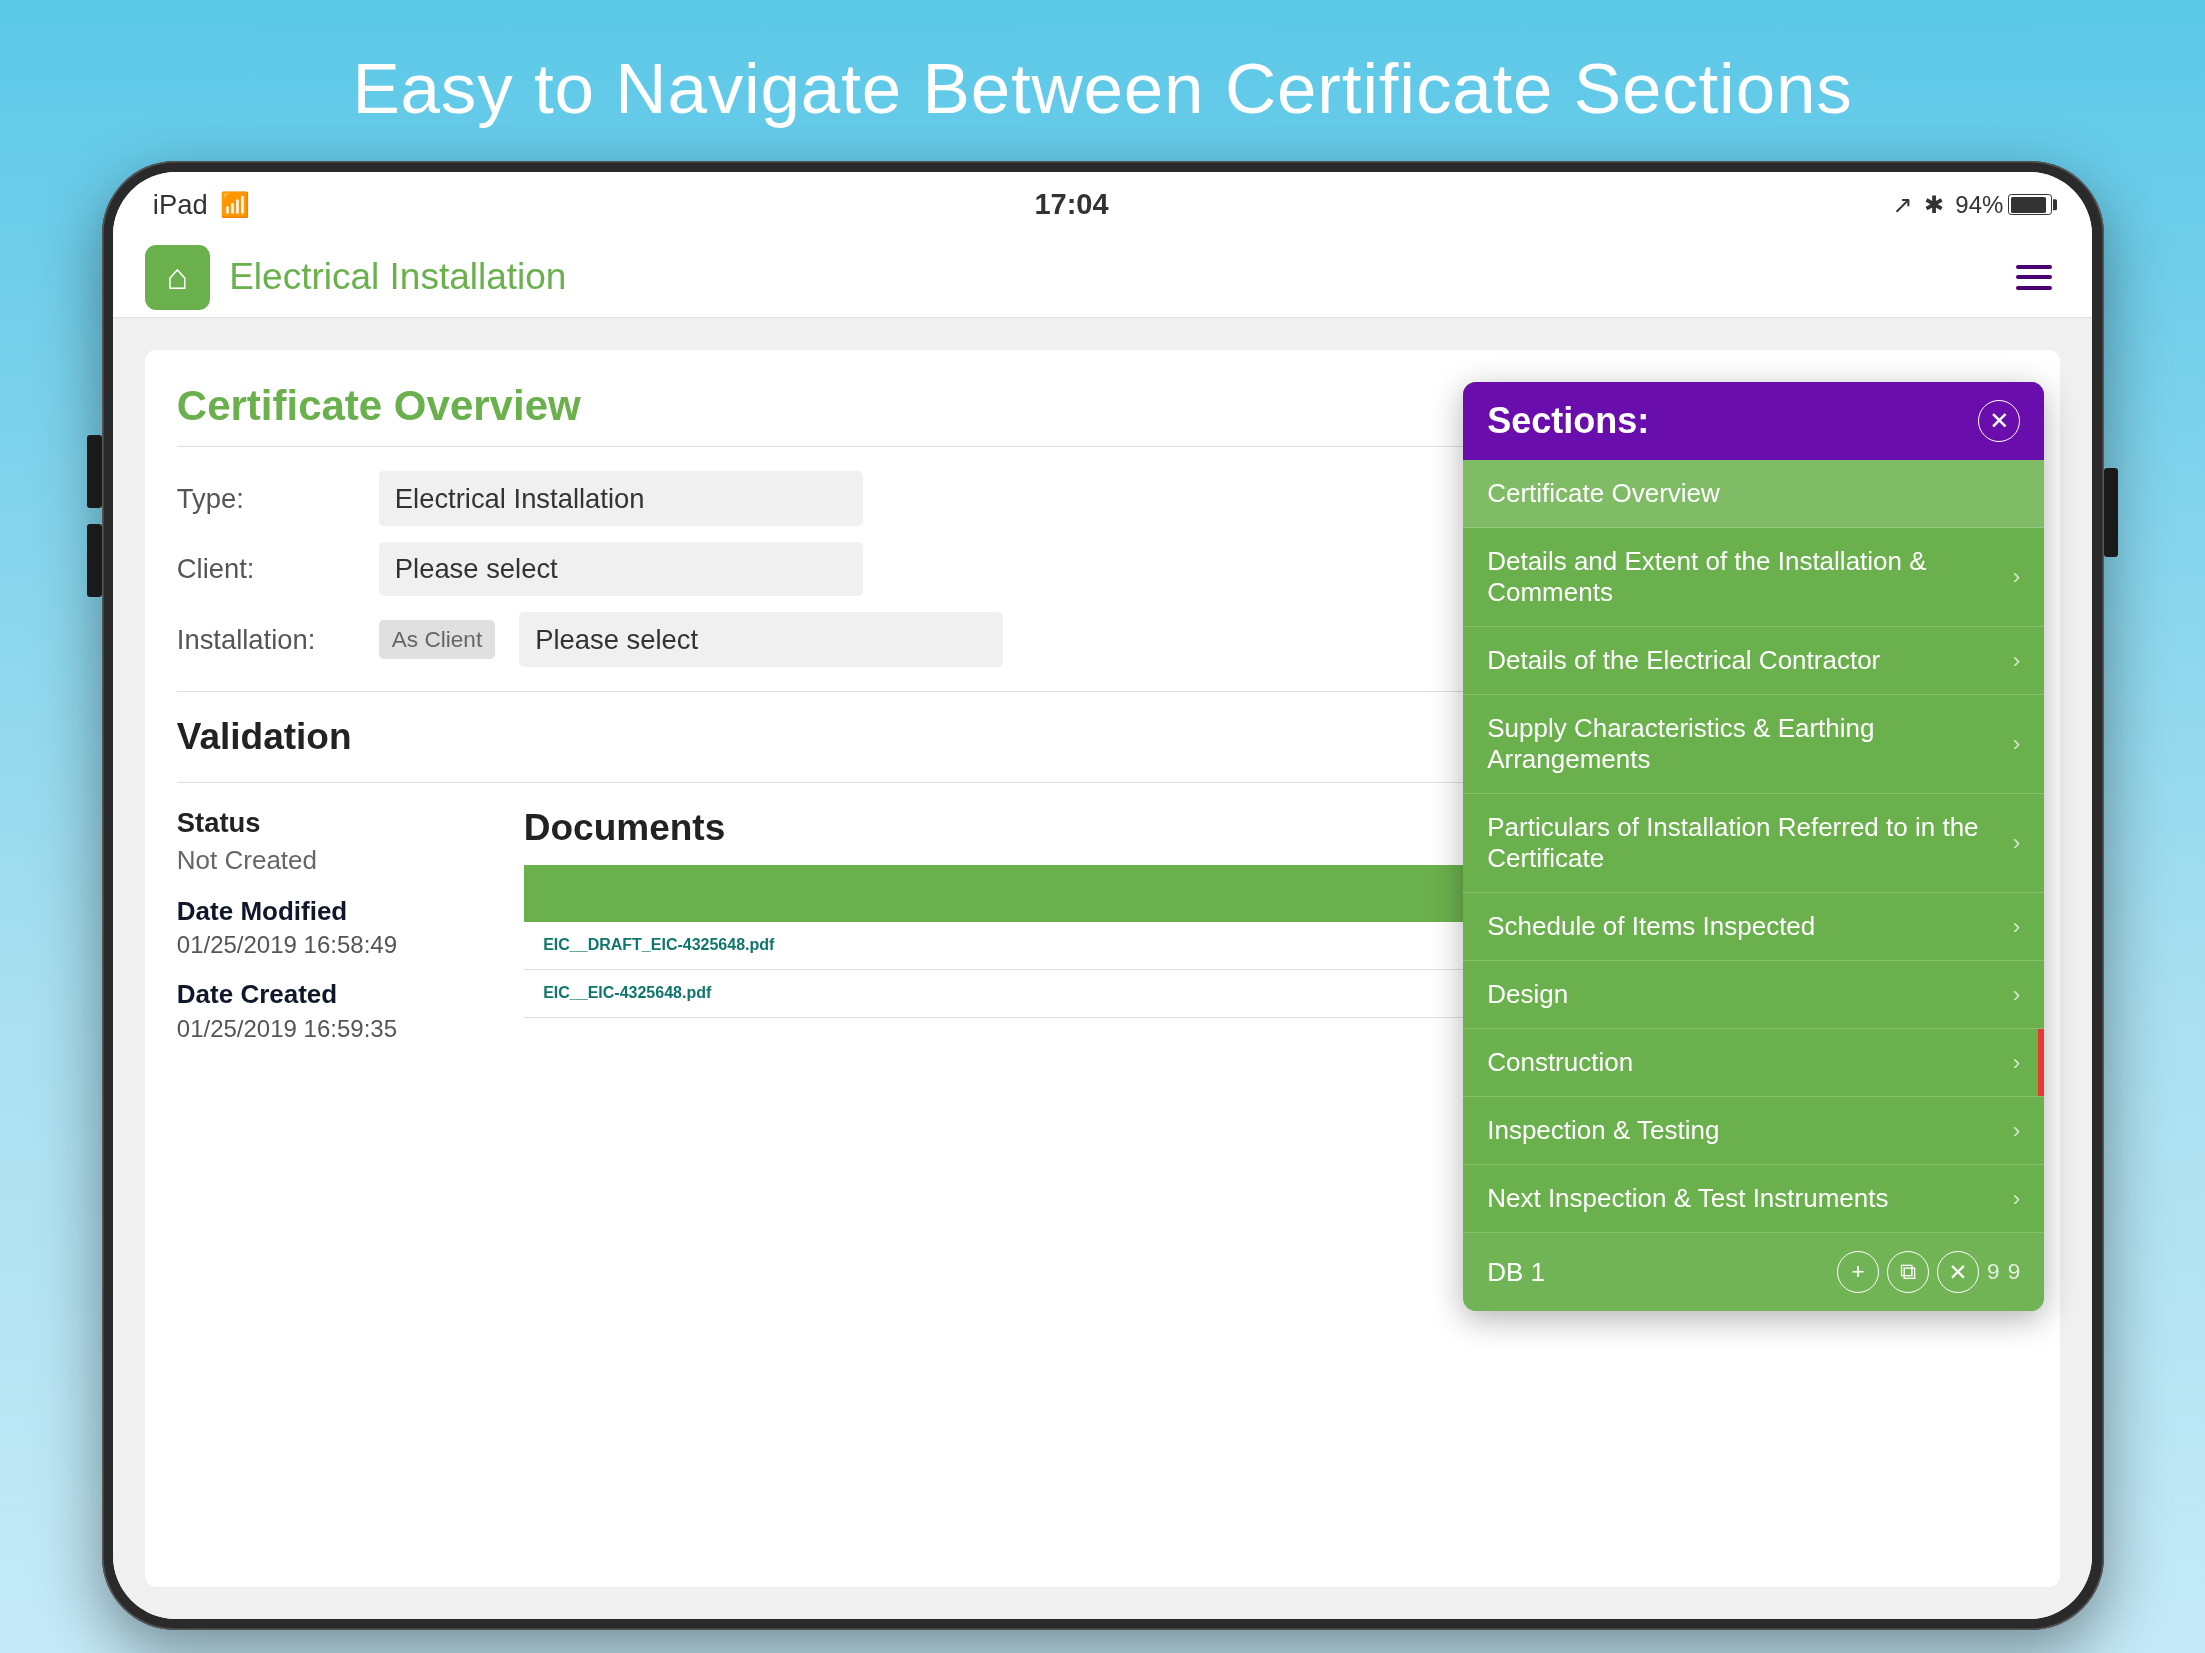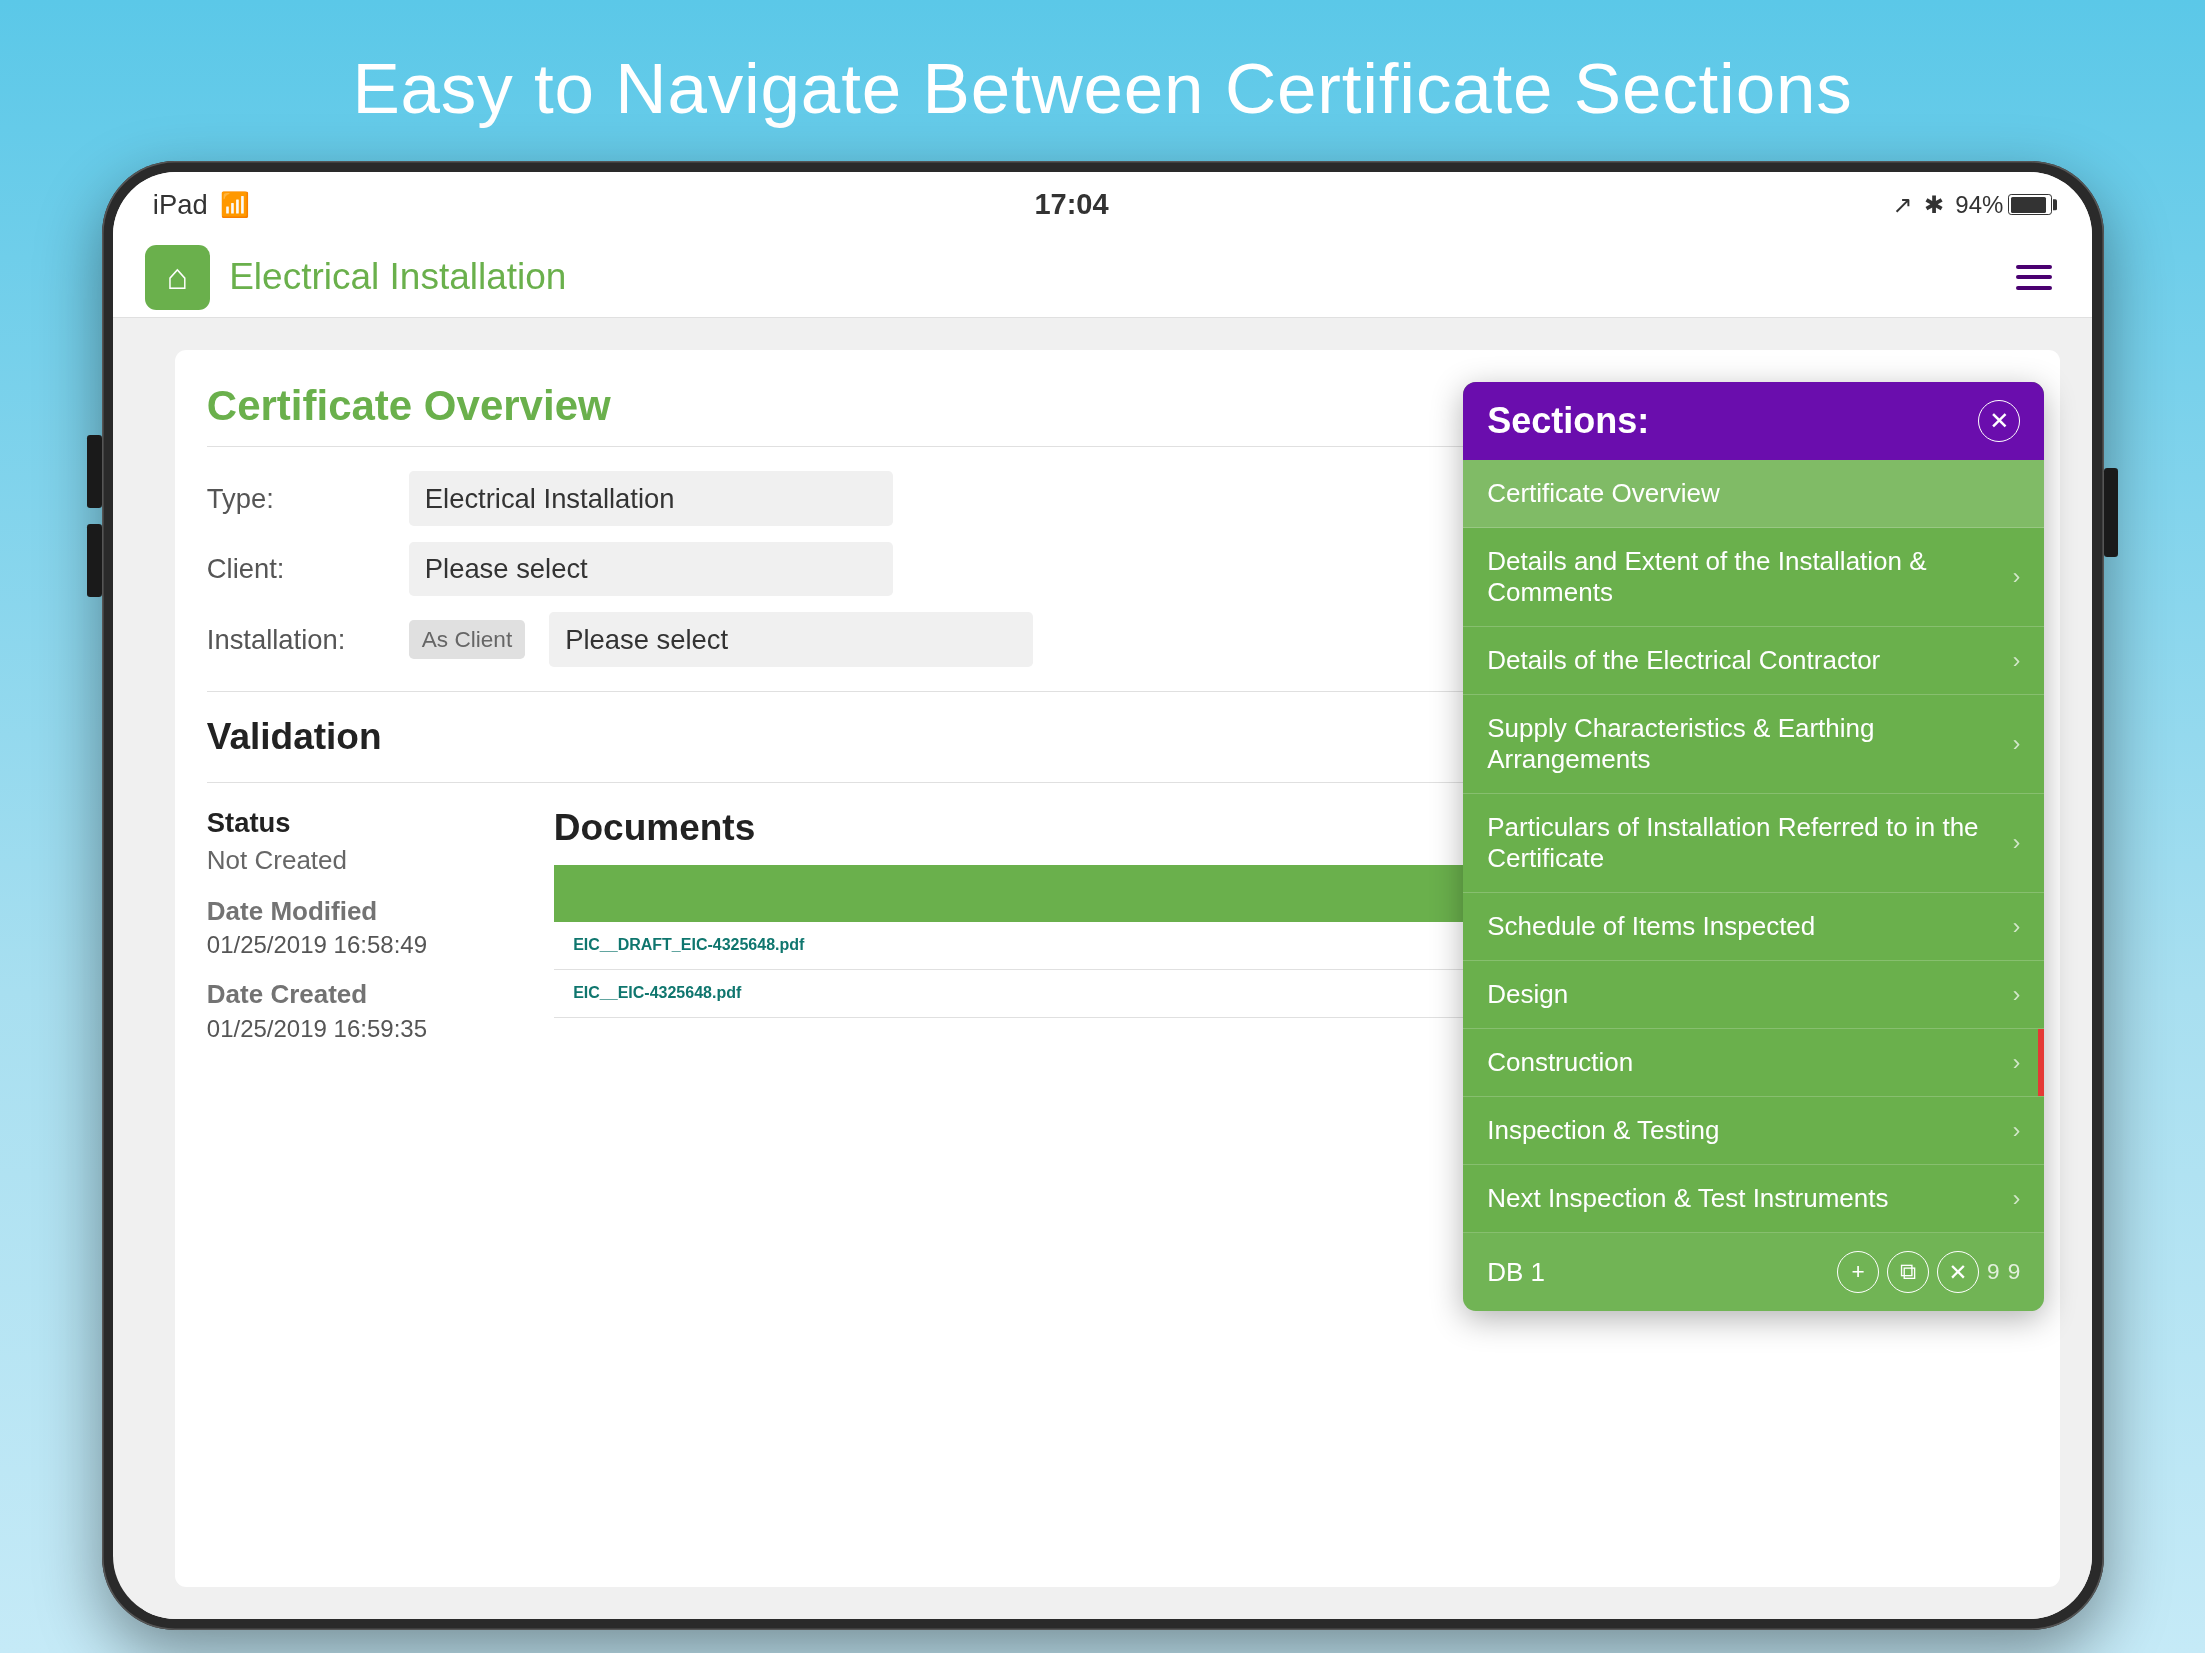--- a/index.html
+++ b/index.html
@@ -153,21 +153,20 @@
       border-radius: 2.4px;
     }
 
     
     .main-content {
       flex: 1;
       background: #f0f0f0;
       padding: 32px;
       position: relative;
       overflow: hidden;
-      margin-left: 30px;
     }
 
     
     .certificate-panel {
       background: white;
       border-radius: 11.3px;
       width: 100%;
       height: 100%;
       padding: 32px;
       position: relative;
@@ -268,21 +267,21 @@
       border-radius: 6.5px;
       padding: 14.5px 22.6px;
       font-size: 24px;
       font-weight: 600;
       cursor: pointer;
       white-space: nowrap;
     }
     .date-label {
       font-size: 26px;
       font-weight: 700;
-      color: #737373;
+      color: #0f172a;
       margin-top: 19.4px;
       margin-bottom: 4.8px;
     }
     .date-value {
       font-size: 24px;
       color: #555;
     }
 
     
     .documents-section {

